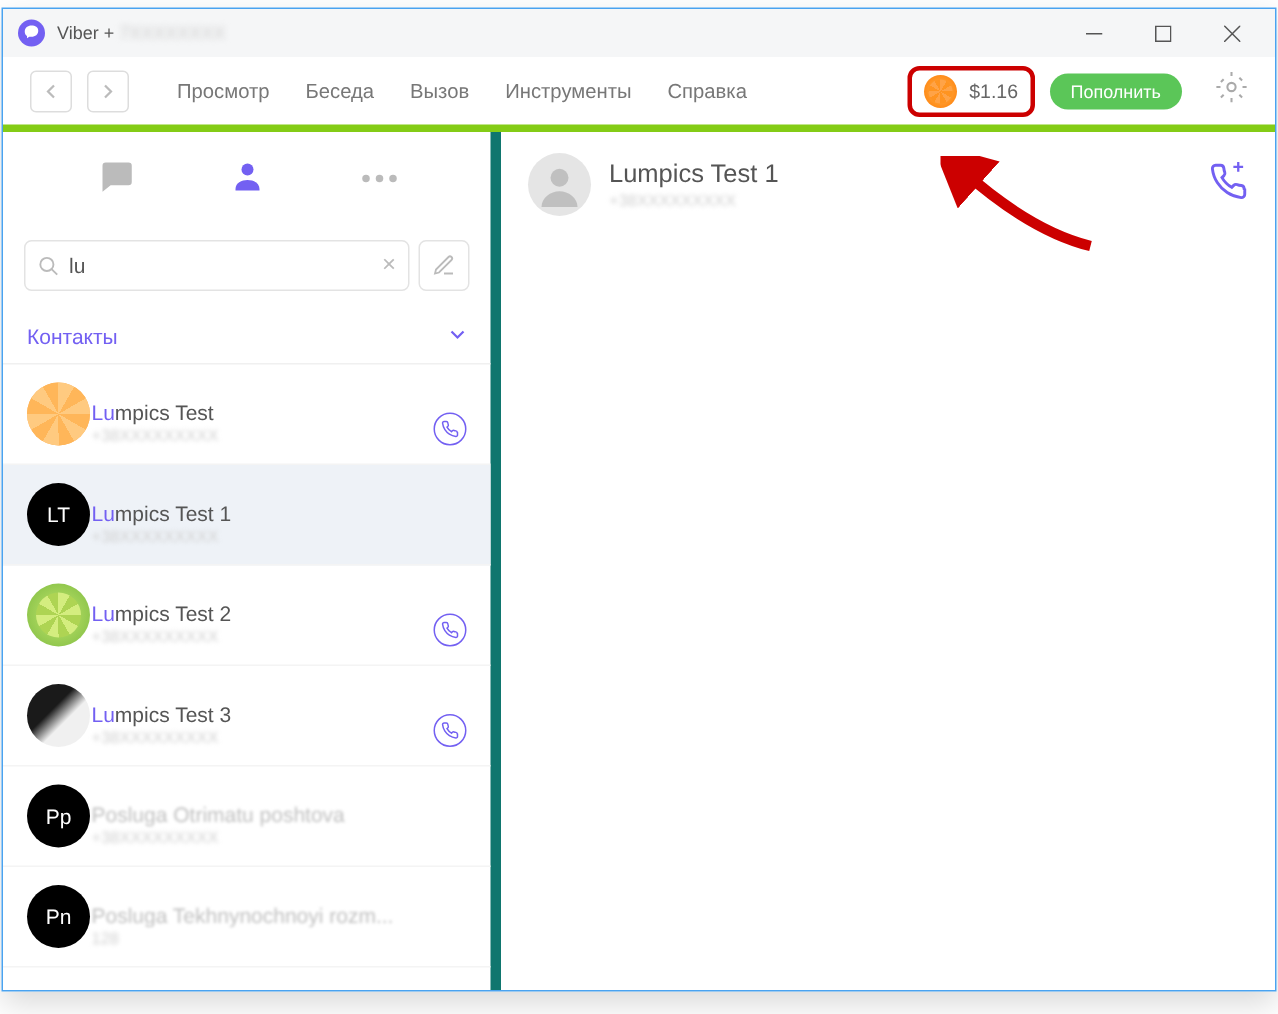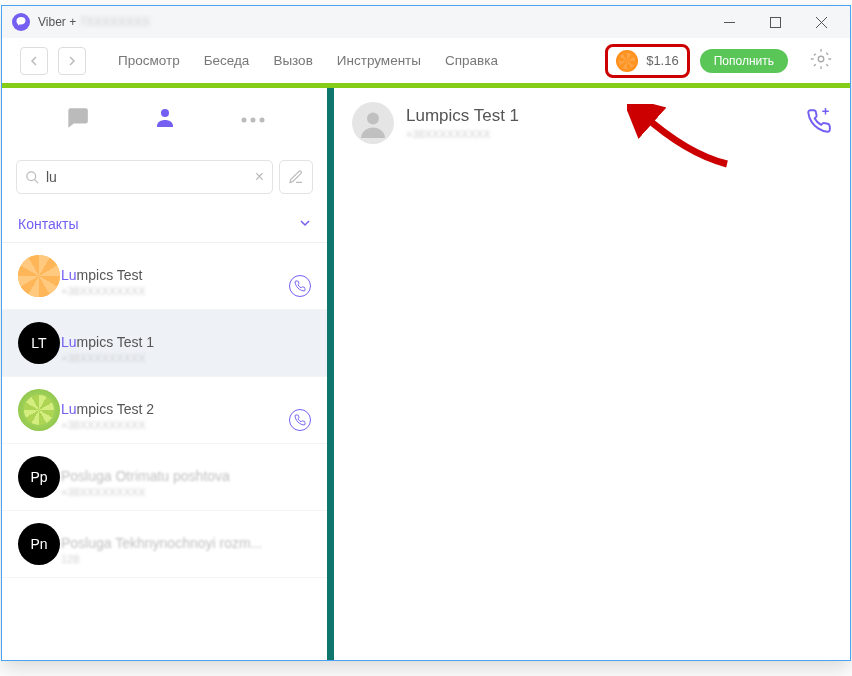--- a/index.html
+++ b/index.html
@@ -185,20 +185,32 @@
             <div class="contact-info">
               <div class="contact-name"><span class="match">Lu</span>mpics Test 2</div>
               <div class="contact-sub">+38XXXXXXXXX</div>
             </div>
             <div class="row-viber">
               <svg viewBox="0 0 24 24" fill="none" stroke="currentColor" stroke-width="2">
                 <path d="M22 16.9v3a2 2 0 01-2.2 2 19.8 19.8 0 01-8.6-3.1 19.5 19.5 0 01-6-6A19.8 19.8 0 012.1 4.2 2 2 0 014.1 2h3a2 2 0 012 1.7c.1.9.3 1.8.6 2.6a2 2 0 01-.5 2.1L8 9.6a16 16 0 006 6l1.2-1.2a2 2 0 012.1-.5c.8.3 1.7.5 2.6.6a2 2 0 011.7 2z"></path>
               </svg>
             </div>
           </div>
+          <div class="contact-row">
+            <div class="avatar av-bw"></div>
+            <div class="contact-info">
+              <div class="contact-name"><span class="match">Lu</span>mpics Test 3</div>
+              <div class="contact-sub">+38XXXXXXXXX</div>
+            </div>
+            <div class="row-viber">
+              <svg viewBox="0 0 24 24" fill="none" stroke="currentColor" stroke-width="2">
+                <path d="M22 16.9v3a2 2 0 01-2.2 2 19.8 19.8 0 01-8.6-3.1 19.5 19.5 0 01-6-6A19.8 19.8 0 012.1 4.2 2 2 0 014.1 2h3a2 2 0 012 1.7c.1.9.3 1.8.6 2.6a2 2 0 01-.5 2.1L8 9.6a16 16 0 006 6l1.2-1.2a2 2 0 012.1-.5c.8.3 1.7.5 2.6.6a2 2 0 011.7 2z"></path>
+              </svg>
+            </div>
+          </div>
           <div class="contact-row dimmed">
             <div class="avatar">Pp</div>
             <div class="contact-info">
               <div class="contact-name"><span class="match"></span>Posluga Otrimatu poshtova</div>
               <div class="contact-sub">+38XXXXXXXXX</div>
             </div>
           </div>
           <div class="contact-row dimmed">
             <div class="avatar">Pn</div>
             <div class="contact-info">

